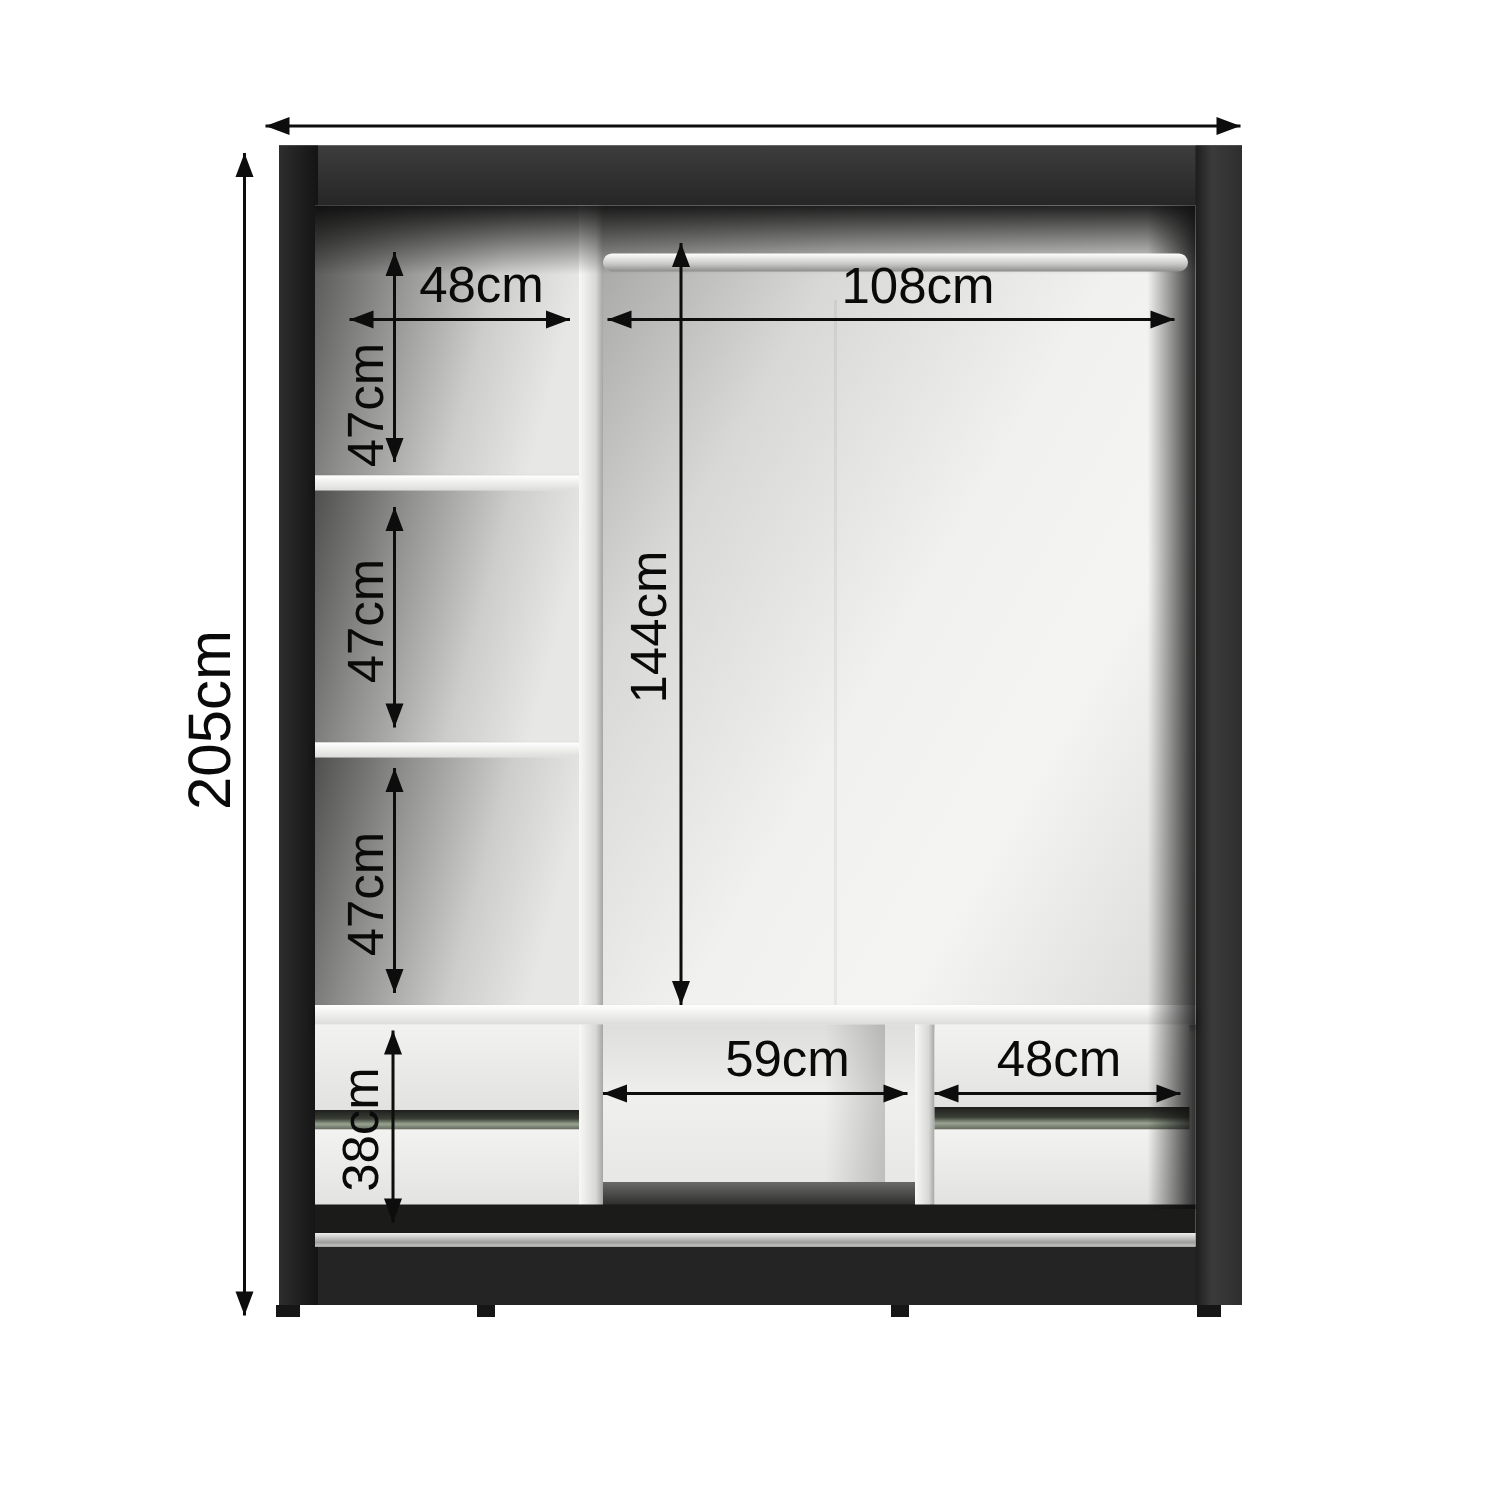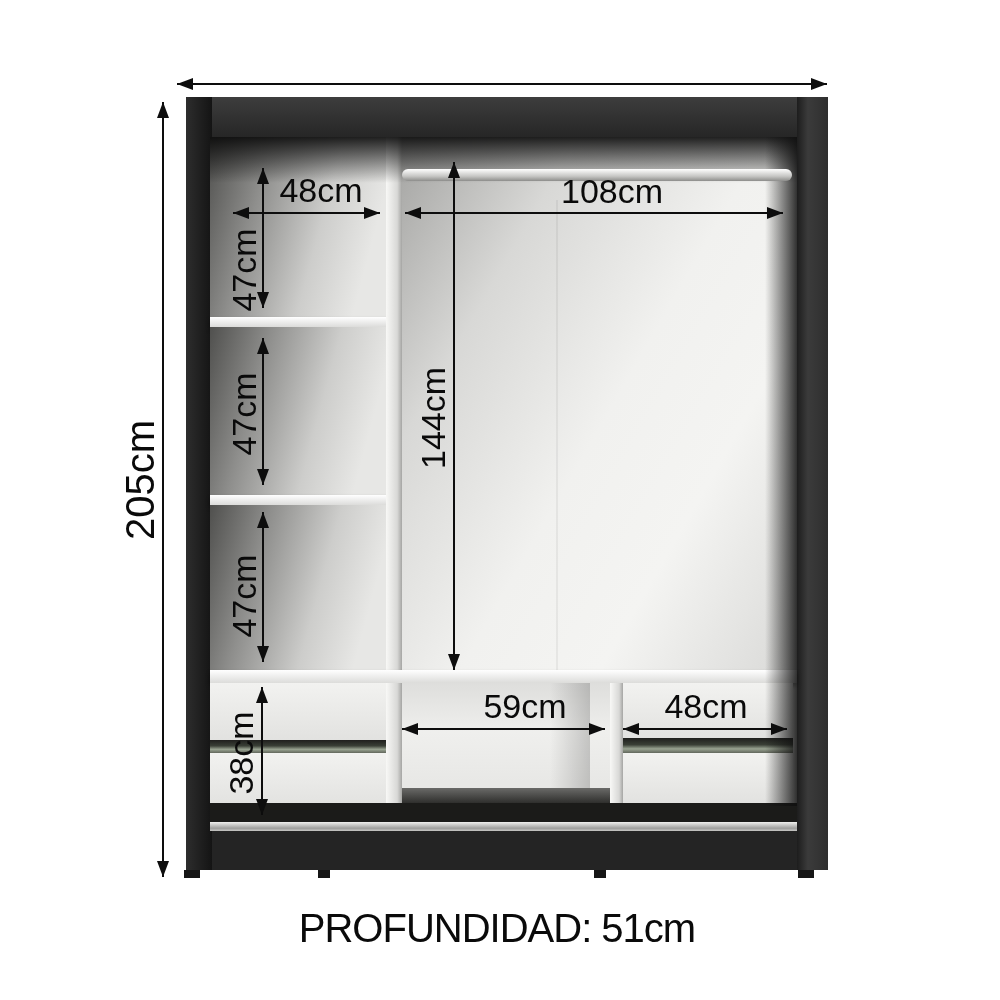--- a/index.html
+++ b/index.html
@@ -137,15 +137,14 @@
 
   <div class="lbl rot" style="left:241px;top:753px;">38cm</div>
   <div class="dv" style="left:261px;top:687px;height:128px;"></div>
 
   <div class="lbl" style="left:509px;top:706px;margin-left:16px;">59cm</div>
   <div class="dh" style="left:402px;top:728px;width:203px;"></div>
 
   <div class="lbl" style="left:706px;top:706px;">48cm</div>
   <div class="dh" style="left:623px;top:728px;width:164px;"></div>
 
-  <div class="lbl footer-label" style="left:497px;top:928px;">PROFUNDIDAD: 51cm</div>
 
 </div>
 
 </body></html>

